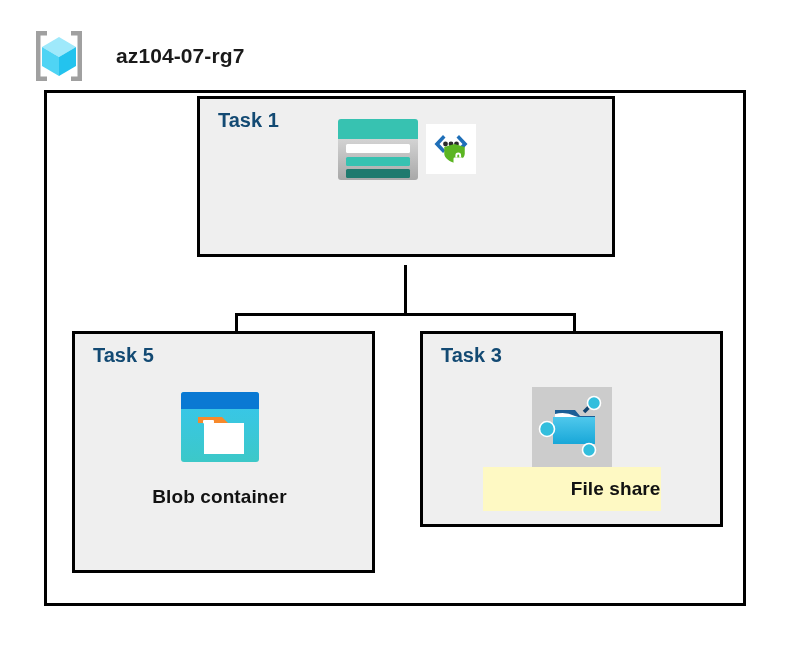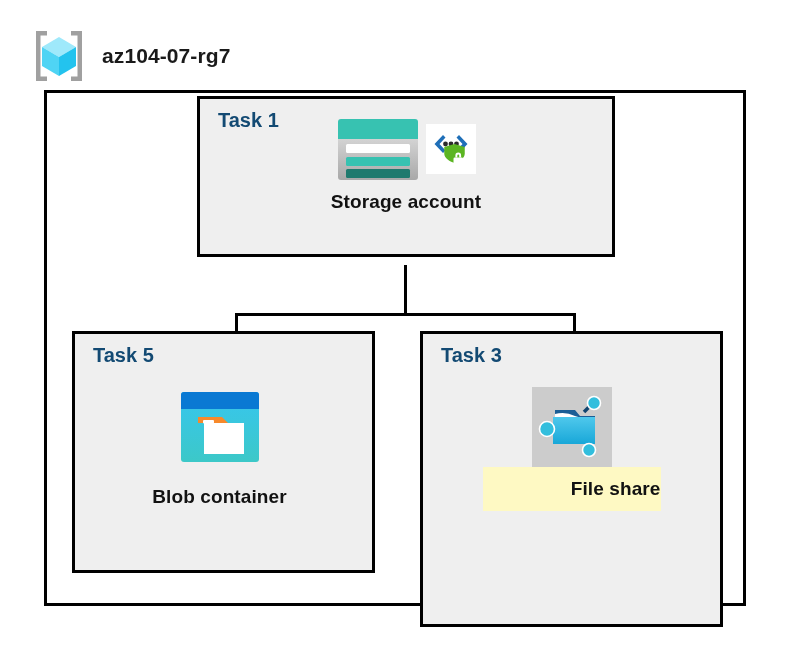--- a/index.html
+++ b/index.html
@@ -21,21 +21,21 @@
     overflow: hidden;
   }
 
   
   .rg-header {
     position: absolute;
     left: 30px;
     top: 28px;
     display: flex;
     align-items: center;
-    gap: 14px;
+    gap: 28px;
   }
   .rg-icon {
     width: 58px;
     height: 56px;
     display: block;
   }
   .rg-title {
     font-size: 21px;
     font-weight: bold;
     color: #1a1a1a;
@@ -57,21 +57,21 @@
 
   
   .task-box {
     position: absolute;
     background: #efefef;
     border: 3px solid #000000;
     box-sizing: border-box;
   }
   #task1-box { left: 197px; top: 96px; width: 418px; height: 161px; }
   #task2-box { left: 72px;  top: 331px; width: 303px; height: 242px; }
-  #task3-box { left: 420px; top: 331px; width: 303px; height: 296px; }
+  #task3-box { left: 420px; top: 331px; width: 303px; height: 196px; }
 
   .task-label {
     position: absolute;
     left: 18px;
     top: 10px;
     font-size: 20px;
     font-weight: bold;
     color: #134a73;
     white-space: nowrap;
   }
@@ -200,21 +200,20 @@
             <circle cx="30.5" cy="20" r="2.4" fill="#2b2b2b"></circle>
 
             <path d="M25 21.5 L37.5 25 L37.5 33 C37.5 38.5 31.5 42.5 25 44.5 C18.5 42.5 12.5 38.5 12.5 33 L12.5 25 Z" fill="#5bb522" transform="translate(8,0) scale(0.82) translate(0,3)"></path>
 
             <rect x="27.5" y="33.5" width="9.5" height="8" rx="1.2" fill="#ffffff"></rect>
             <path d="M29.4 33.5 v-2.1 a2.85 2.85 0 0 1 5.7 0 v2.1 h-1.9 v-2.1 a0.95 0.95 0 0 0 -1.9 0 v2.1 Z" fill="#ffffff"></path>
           </svg>
         </span>
 
       </div>
-      <div class="node-caption">Storage account</div>
     </div>
   </div>
 
   <div class="task-box" id="task2-box">
     <div class="task-label">Task 5</div>
 
     <div class="node" id="node-blob">
       <span>
         <svg width="82" height="74" viewBox="0 0 82 74" aria-hidden="true">
           <defs>

